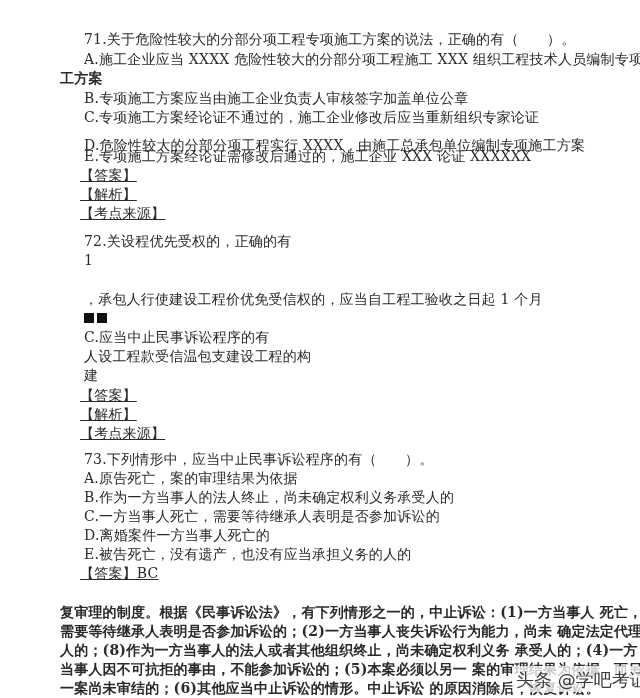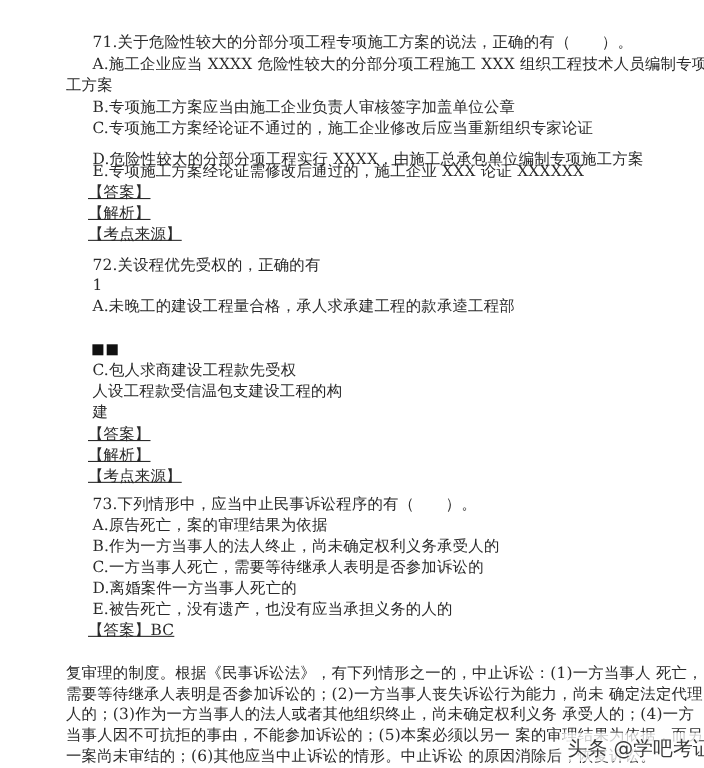--- a/index.html
+++ b/index.html
@@ -8,21 +8,21 @@
     font-family: "DejaVu Serif", "Liberation Serif", serif;
     color: #2a2a2a;
   }
   .page { position: absolute; left: 0; top: 0; width: 640px; height: 698px; }
   .ln {
     position: absolute; white-space: nowrap;
     font-size: 14px; line-height: 18px; height: 18px;
     letter-spacing: 0.2px;
   }
   .ind { left: 84px; }
-  .wrap { left: 60px; }
+  .wrap { left: 60px; font-weight: bold; }
   .brk { left: 80px; text-decoration: underline; }
   .squares { position: absolute; left: 84px; display: flex; gap: 3px; }
   .sq { width: 10px; height: 10px; background: #111; }
   .watermark {
     position: absolute; left: 516px; top: 668px;
     font-family: "DejaVu Sans", "Liberation Sans", sans-serif;
     font-size: 18px; color: #3a3a3a; white-space: nowrap;
     text-shadow: 0 0 2px #fff, 0 0 2px #fff;
   }
   .wmbg {
@@ -41,40 +41,40 @@
   <div class="ln ind" style="top:108px">C.专项施工方案经论证不通过的，施工企业修改后应当重新组织专家论证</div>
   <div class="ln ind" style="top:89px">B.专项施工方案应当由施工企业负责人审核签字加盖单位公章</div>
   <div class="ln ind" style="top:136px">D.危险性较大的分部分项工程实行 XXXX，由施工总承包单位编制专项施工方案</div>
   <div class="ln ind" style="top:147px">E.专项施工方案经论证需修改后通过的，施工企业 XXX 论证 XXXXXX</div>
   <div class="ln brk" style="top:166px">【答案】</div>
   <div class="ln brk" style="top:185px">【解析】</div>
   <div class="ln brk" style="top:204px">【考点来源】</div>
 
   <div class="ln ind" style="top:232px">72.关设程优先受权的，正确的有</div>
   <div class="ln ind" style="top:251px">1</div>
-  <div class="ln ind" style="top:270px">A.未晚工的建设工程量合格，承人求承建工程的款承逵工程部</div>
+  <div class="ln ind" style="top:290px">，承包人行使建设工程价优免受信权的，应当自工程工验收之日起 1 个月</div>
   <div class="squares" style="top:313px">
     <div class="sq"></div>
     <div class="sq"></div>
   </div>
-  <div class="ln ind" style="top:328px">C.包人求商建设工程款先受权</div>
+  <div class="ln ind" style="top:328px">C.应当中止民事诉讼程序的有</div>
   <div class="ln ind" style="top:347px">人设工程款受信温包支建设工程的构</div>
   <div class="ln ind" style="top:366px">建</div>
   <div class="ln brk" style="top:386px">【答案】</div>
   <div class="ln brk" style="top:405px">【解析】</div>
   <div class="ln brk" style="top:424px">【考点来源】</div>
 
   <div class="ln ind" style="top:450px">73.下列情形中，应当中止民事诉讼程序的有（　　）。</div>
   <div class="ln ind" style="top:469px">A.原告死亡，案的审理结果为依据</div>
   <div class="ln ind" style="top:488px">B.作为一方当事人的法人终止，尚未确定权利义务承受人的</div>
   <div class="ln ind" style="top:507px">C.一方当事人死亡，需要等待继承人表明是否参加诉讼的</div>
   <div class="ln ind" style="top:526px">D.离婚案件一方当事人死亡的</div>
   <div class="ln ind" style="top:545px">E.被告死亡，没有遗产，也没有应当承担义务的人的</div>
   <div class="ln brk" style="top:564px">【答案】BC</div>
   <div class="ln wrap" style="top:603px">复审理的制度。根据《民事诉讼法》，有下列情形之一的，中止诉讼：(1)一方当事人 死亡，</div>
   <div class="ln wrap" style="top:622px">需要等待继承人表明是否参加诉讼的；(2)一方当事人丧失诉讼行为能力，尚未 确定法定代理</div>
-  <div class="ln wrap" style="top:641px">人的；(3)作为一方当事人的法人或者其他组织终止，尚未确定权利义务 承受人的；(4)一方</div>
+  <div class="ln wrap" style="top:641px">人的；(8)作为一方当事人的法人或者其他组织终止，尚未确定权利义务 承受人的；(4)一方</div>
   <div class="ln wrap" style="top:660px">当事人因不可抗拒的事由，不能参加诉讼的；(5)本案必须以另一 案的审理结果为依据，而另</div>
   <div class="ln wrap" style="top:679px">一案尚未审结的；(6)其他应当中止诉讼的情形。中止诉讼 的原因消除后，恢复诉讼。</div>
 
   <div class="wmbg"></div>
   <div class="watermark">头条 @学吧考证</div>
 </div>
 
 </body></html>

